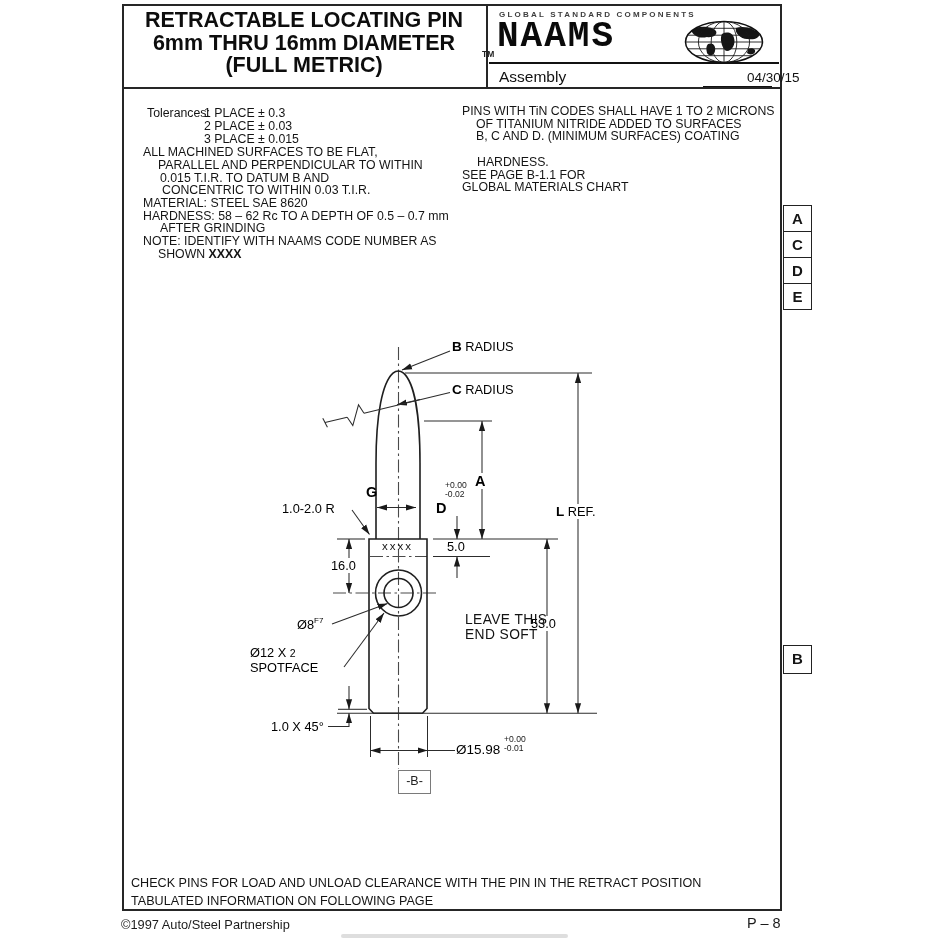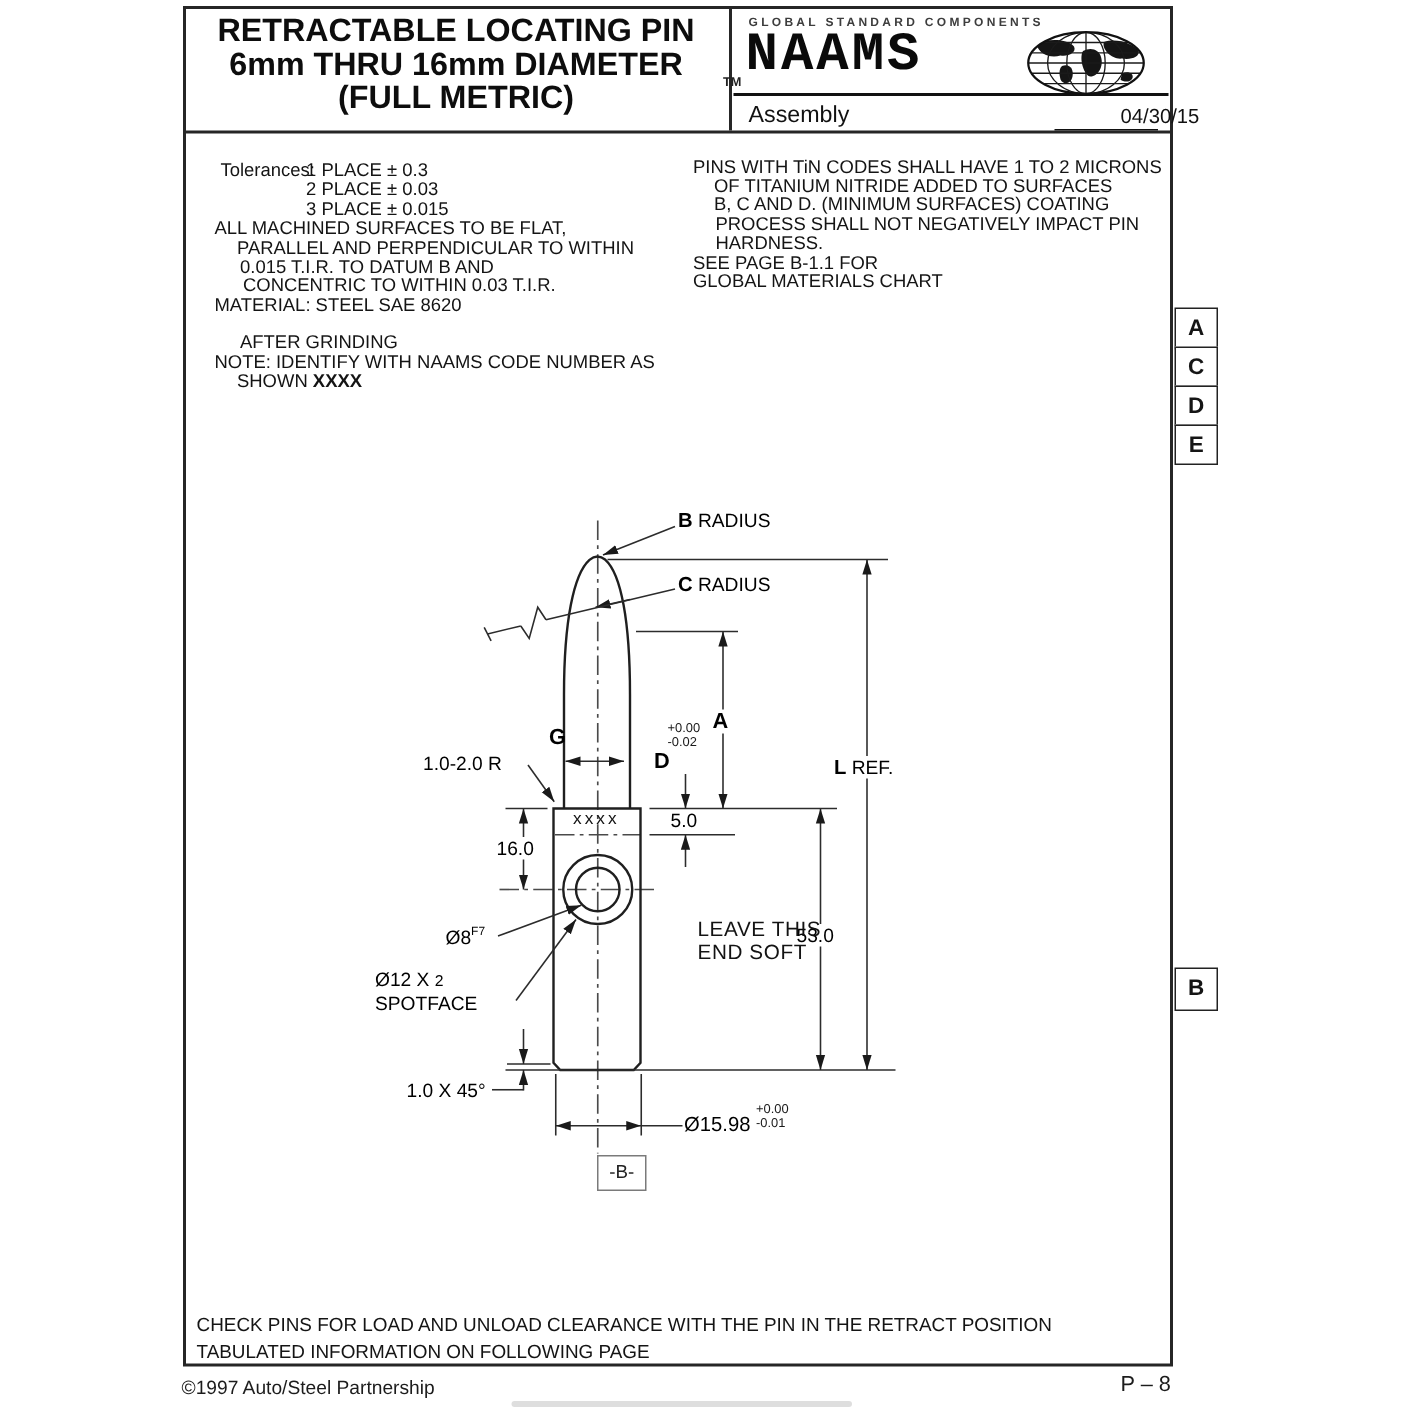--- a/index.html
+++ b/index.html
@@ -96,29 +96,29 @@
   <div class="note" style="left:147px;top:107px">
     <span>Tolerances:</span></div>
   <div class="note" style="left:204px;top:107px">1 PLACE ± 0.3</div>
   <div class="note" style="left:204px;top:120px">2 PLACE ± 0.03</div>
   <div class="note" style="left:204px;top:133px">3 PLACE ± 0.015</div>
   <div class="note" style="left:143px;top:146px">ALL MACHINED SURFACES TO BE FLAT,</div>
   <div class="note" style="left:158px;top:159px">PARALLEL AND PERPENDICULAR TO WITHIN</div>
   <div class="note" style="left:160px;top:172px">0.015 T.I.R. TO DATUM B AND</div>
   <div class="note" style="left:162px;top:184px">CONCENTRIC TO WITHIN 0.03 T.I.R.</div>
   <div class="note" style="left:143px;top:197px">MATERIAL: STEEL SAE 8620</div>
+  <div class="note" style="left:143px;top:210px">HARDNESS: 58 – 62 Rc TO A DEPTH OF 0.5 – 0.7 mm</div>
   <div class="note" style="left:160px;top:222px">AFTER GRINDING</div>
   <div class="note" style="left:143px;top:235px">NOTE: IDENTIFY WITH NAAMS CODE NUMBER AS</div>
   <div class="note" style="left:158px;top:248px">
     <span>SHOWN </span><b>XXXX</b></div>
 
   <div class="note" style="left:462px;top:105px">PINS WITH TiN CODES SHALL HAVE 1 TO 2 MICRONS</div>
   <div class="note" style="left:476px;top:118px">OF TITANIUM NITRIDE ADDED TO SURFACES</div>
   <div class="note" style="left:476px;top:130px">B, C AND D. (MINIMUM SURFACES) COATING</div>
-  <div class="note" style="left:477px;top:143px">PROCESS SHALL NOT NEGATIVELY IMPACT PIN</div>
   <div class="note" style="left:477px;top:156px">HARDNESS.</div>
   <div class="note" style="left:462px;top:169px">SEE PAGE B-1.1 FOR</div>
   <div class="note" style="left:462px;top:181px">GLOBAL MATERIALS CHART</div>
 
   <div class="zonecol">
     <div class="zone">A</div>
     <div class="zone">C</div>
     <div class="zone">D</div>
     <div class="zone">E</div>
   </div>

